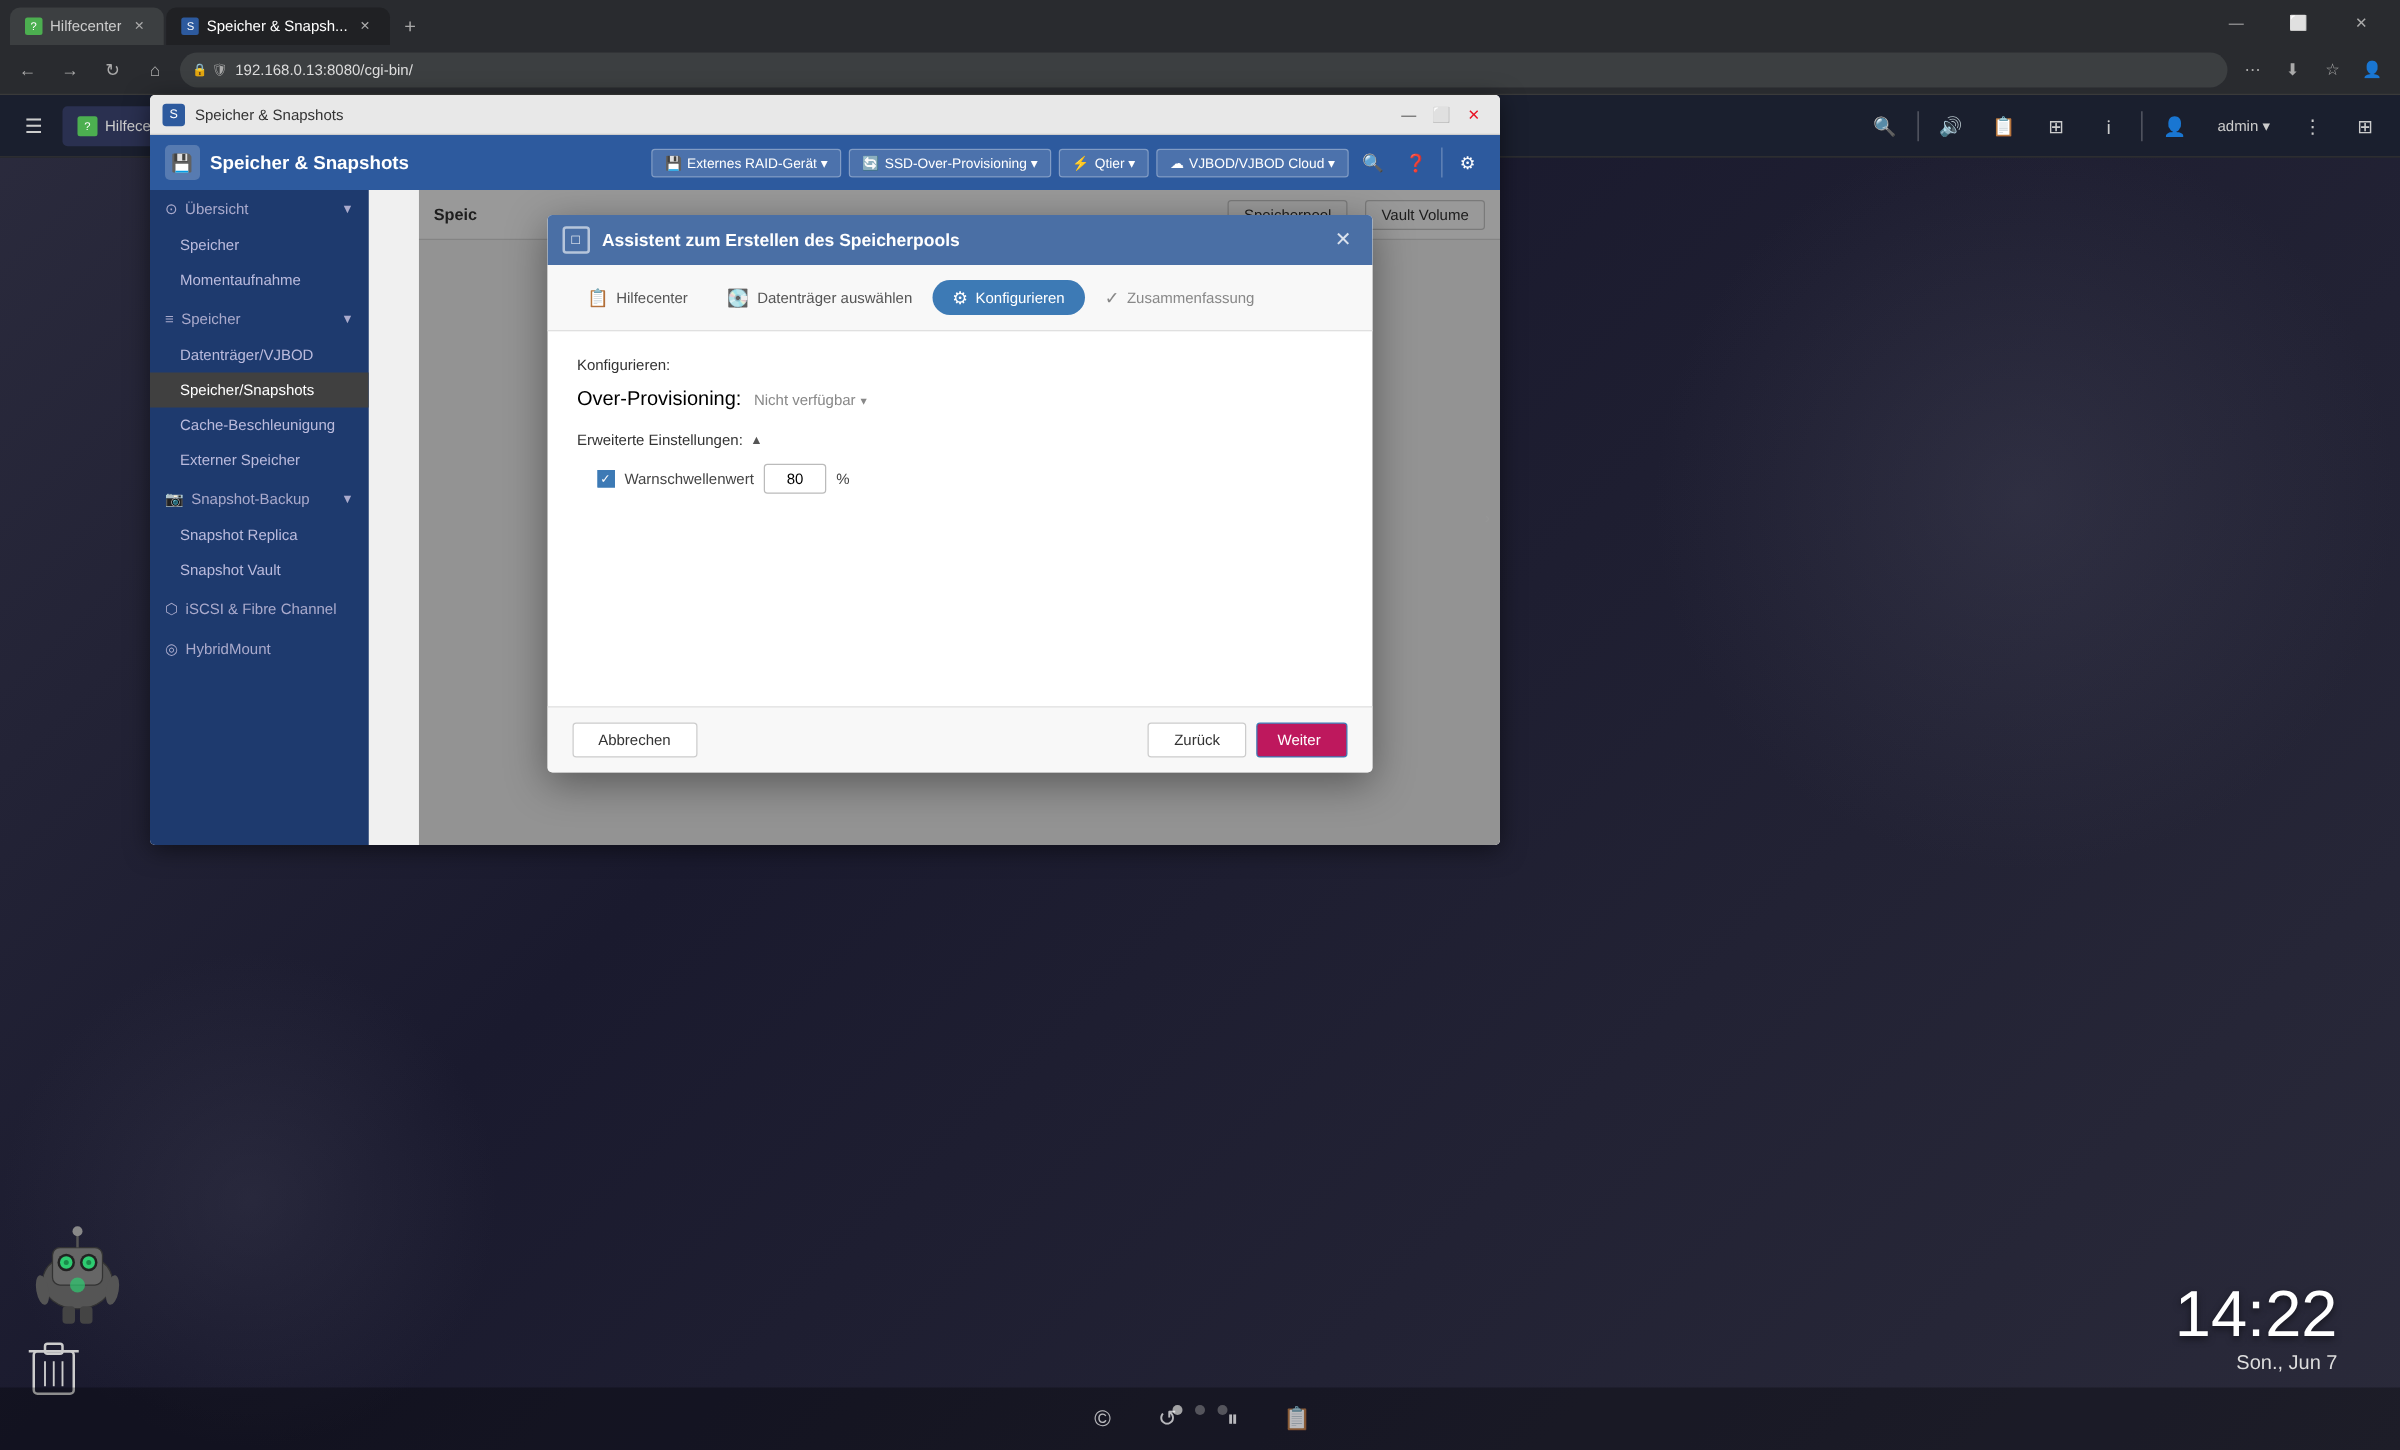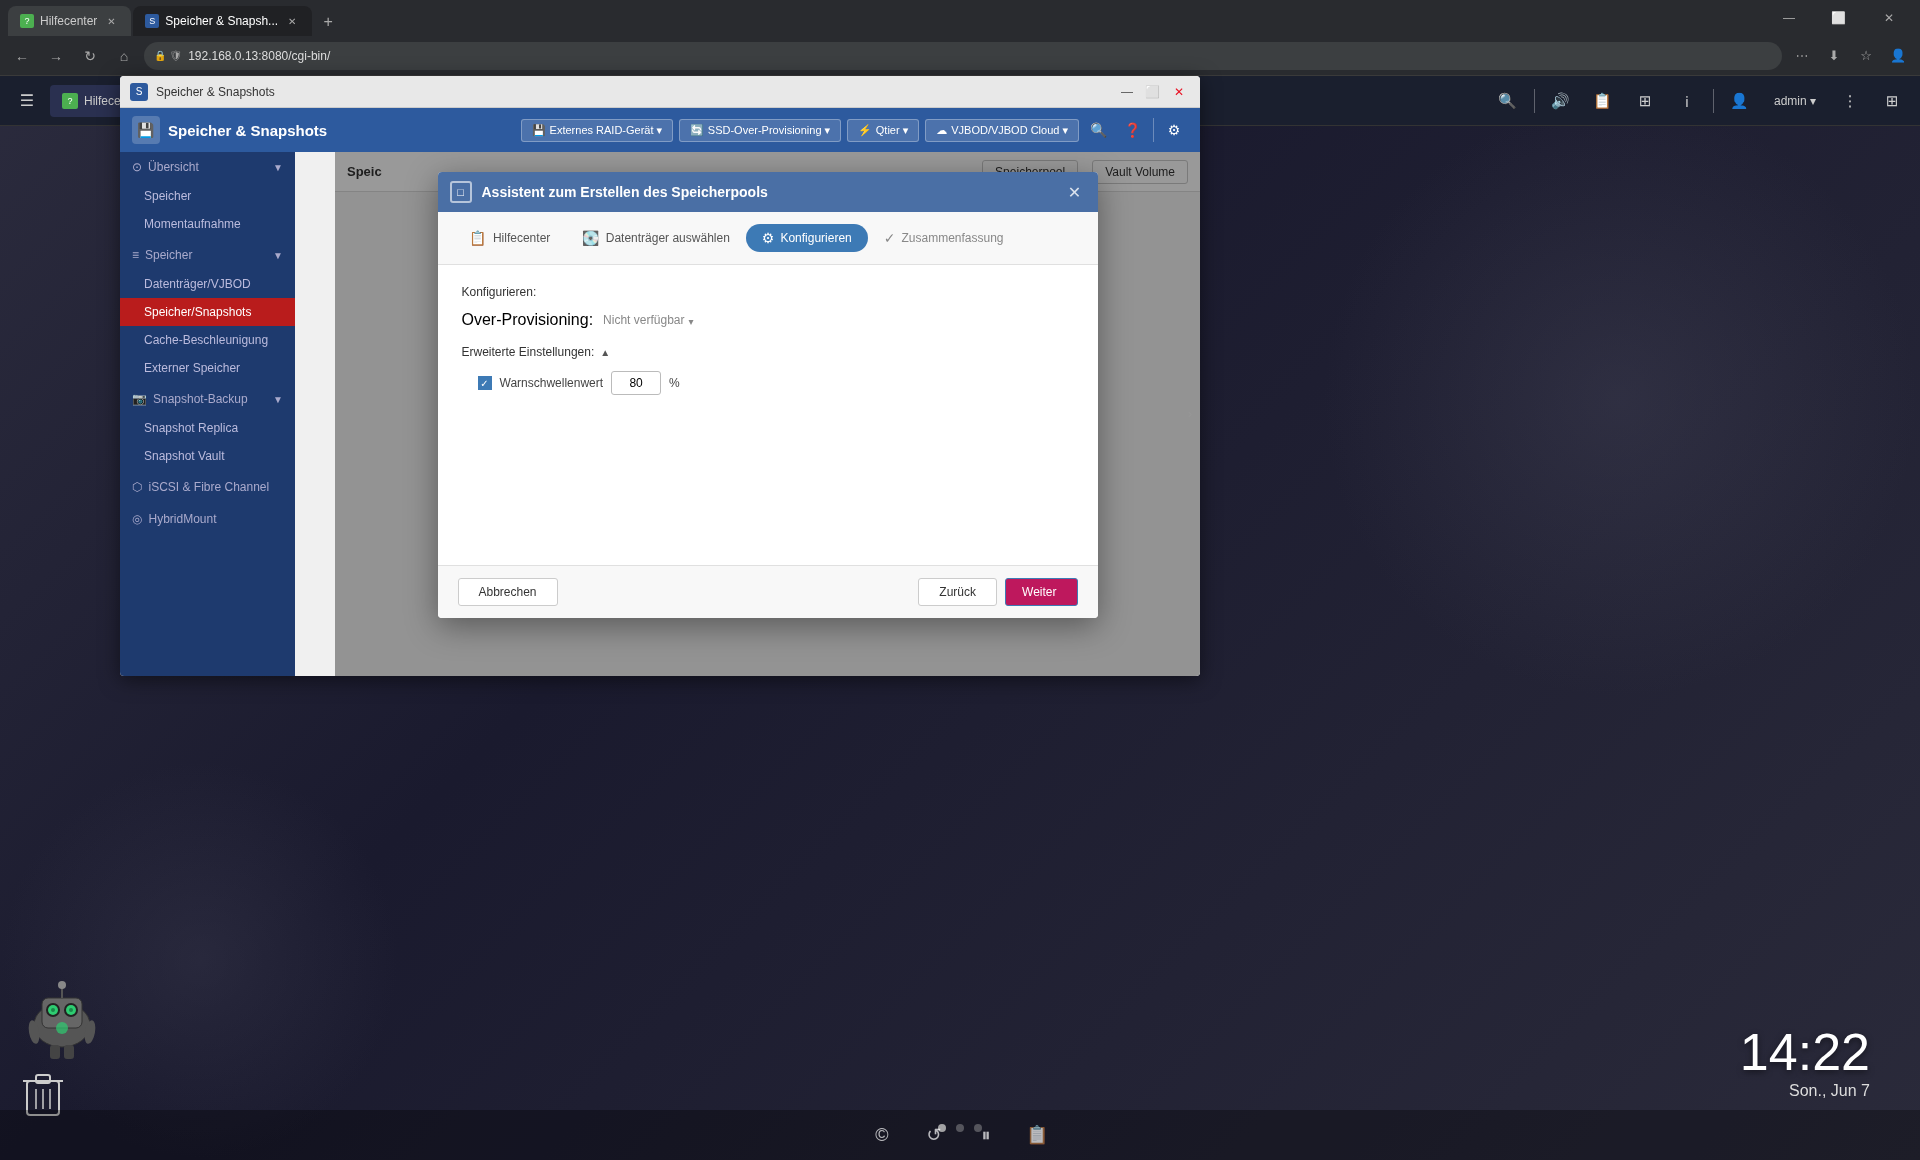--- a/index.html
+++ b/index.html
@@ -408,21 +408,21 @@
     .sidebar-item {
       display: flex;
       align-items: center;
       padding: 7px 12px 7px 24px;
       font-size: 12px;
       color: #bbd;
       cursor: pointer;
     }
 
     .sidebar-item.active {
-      background: #b91c1c;
+      background: #404040;
       color: #fff;
     }
 
     .chevron {
       margin-left: auto;
       font-size: 10px;
     }
 
     
     .main-content {

